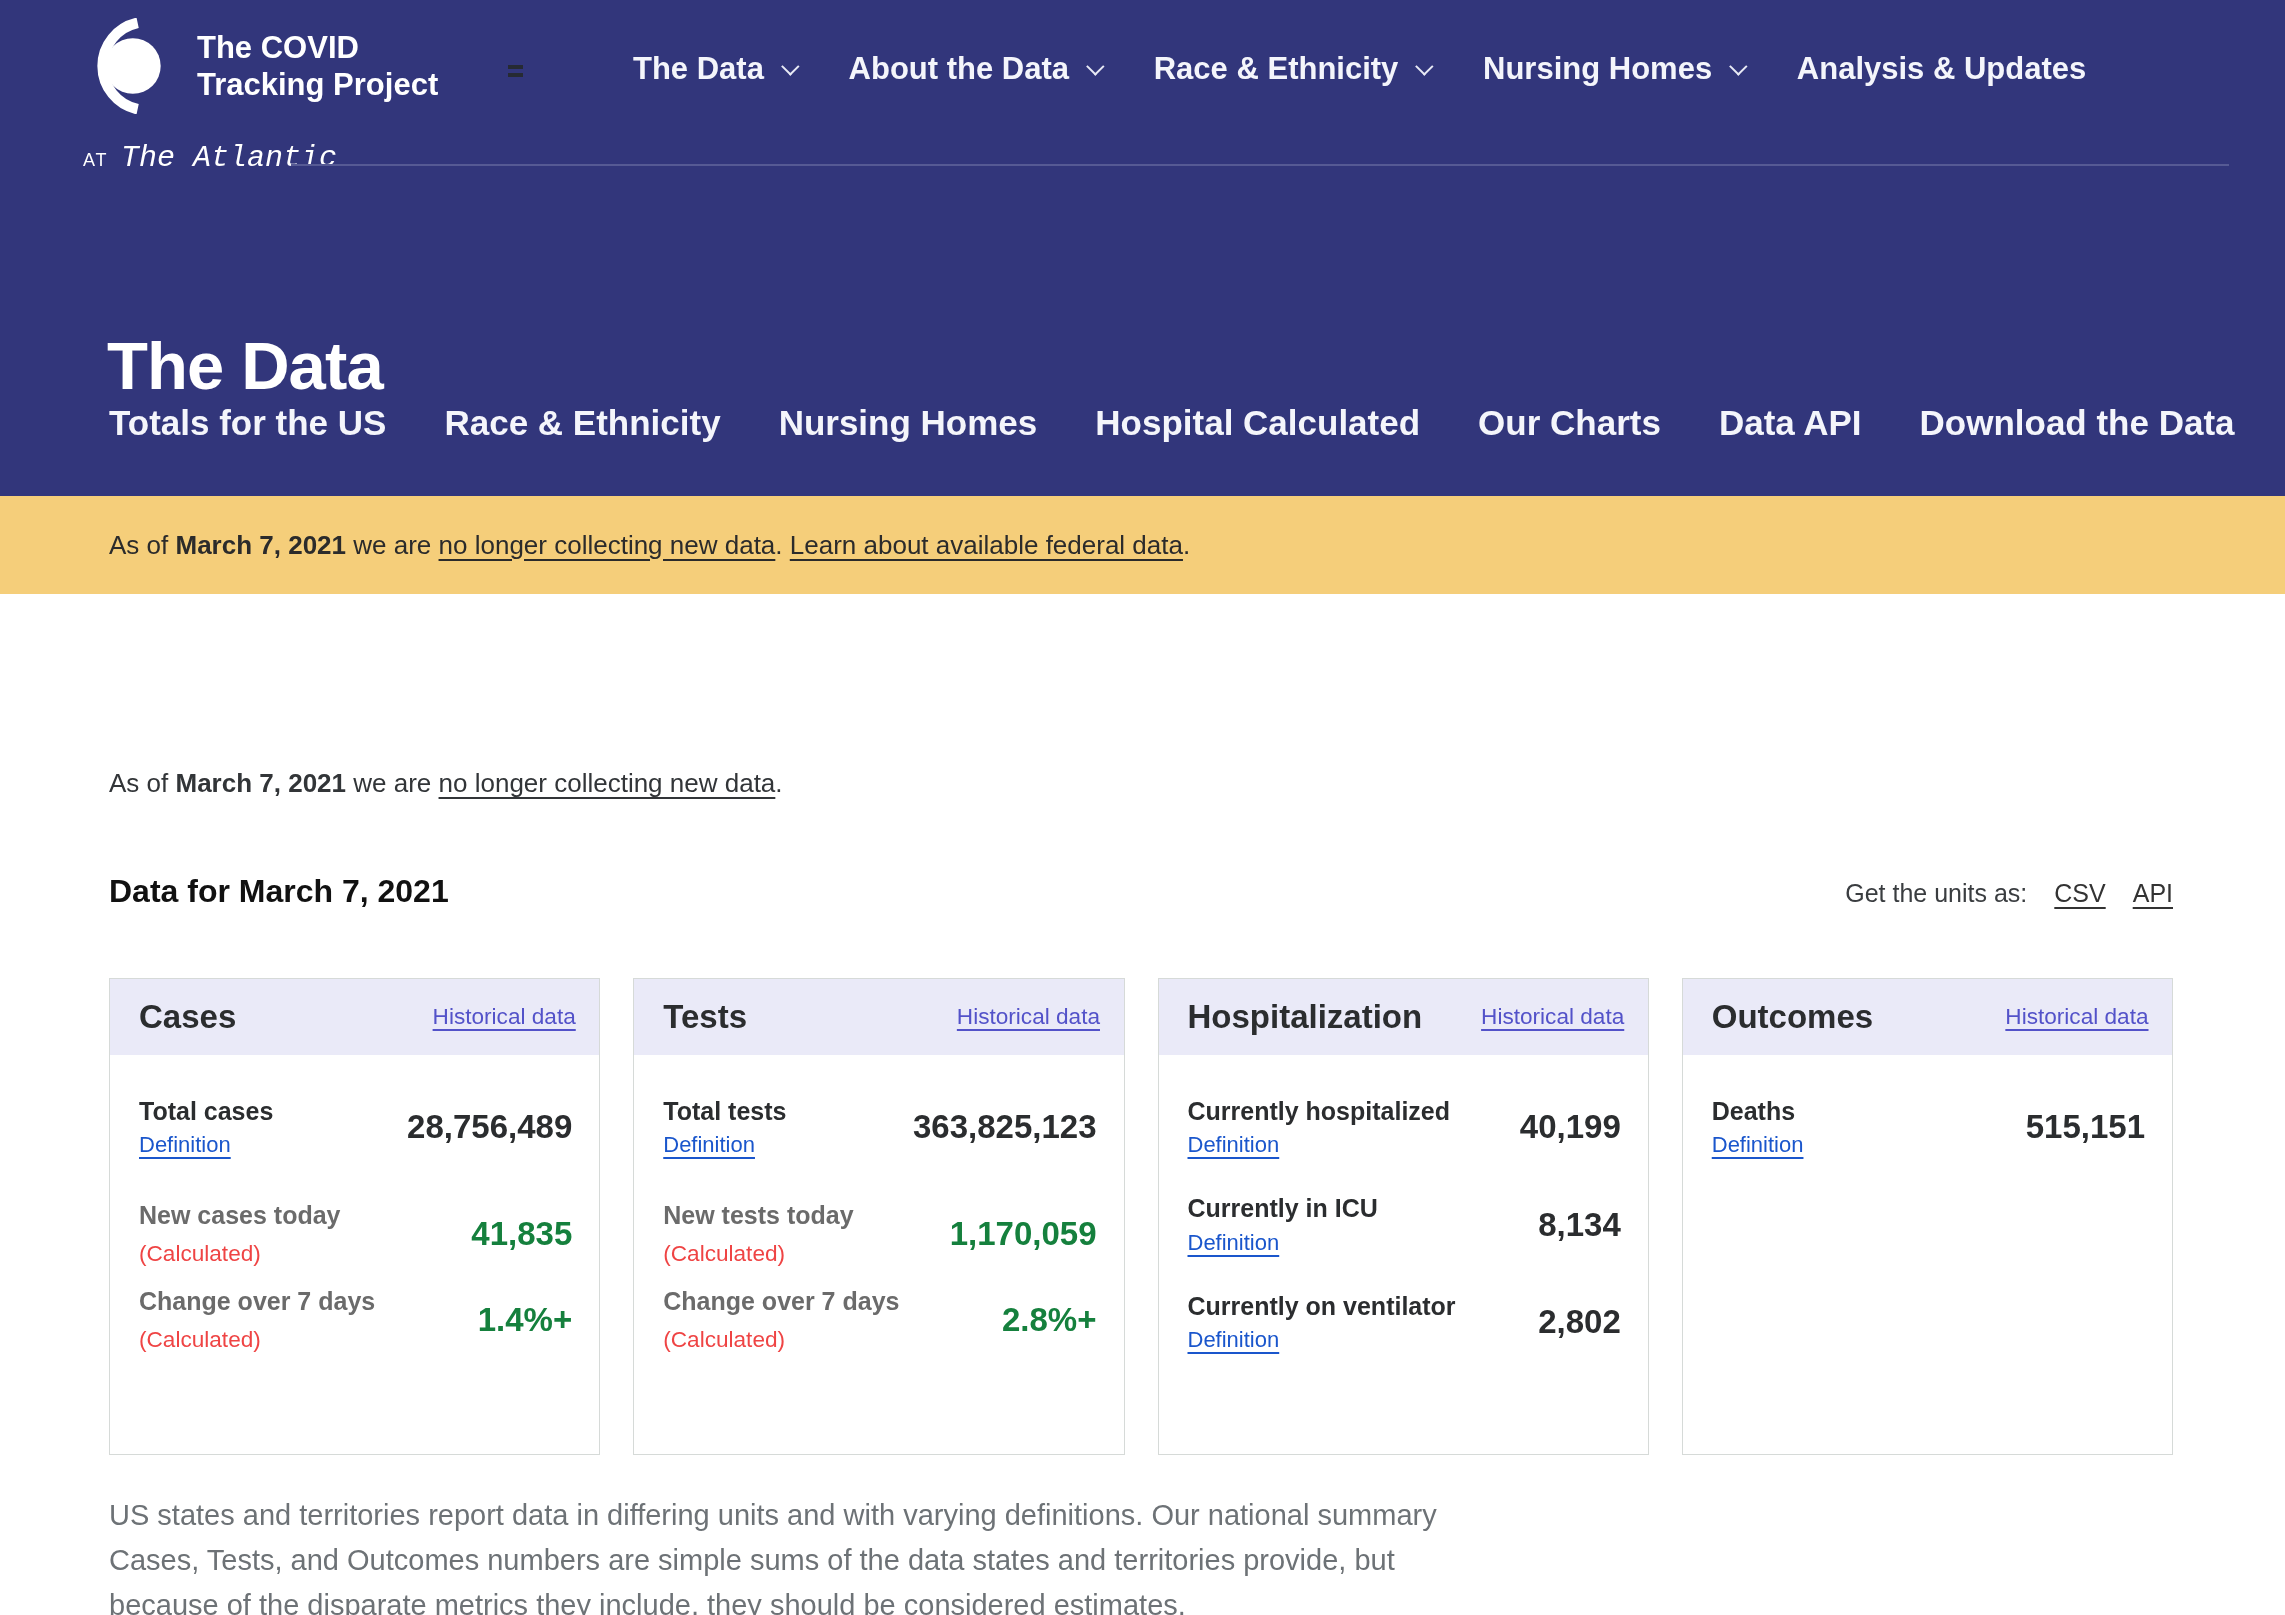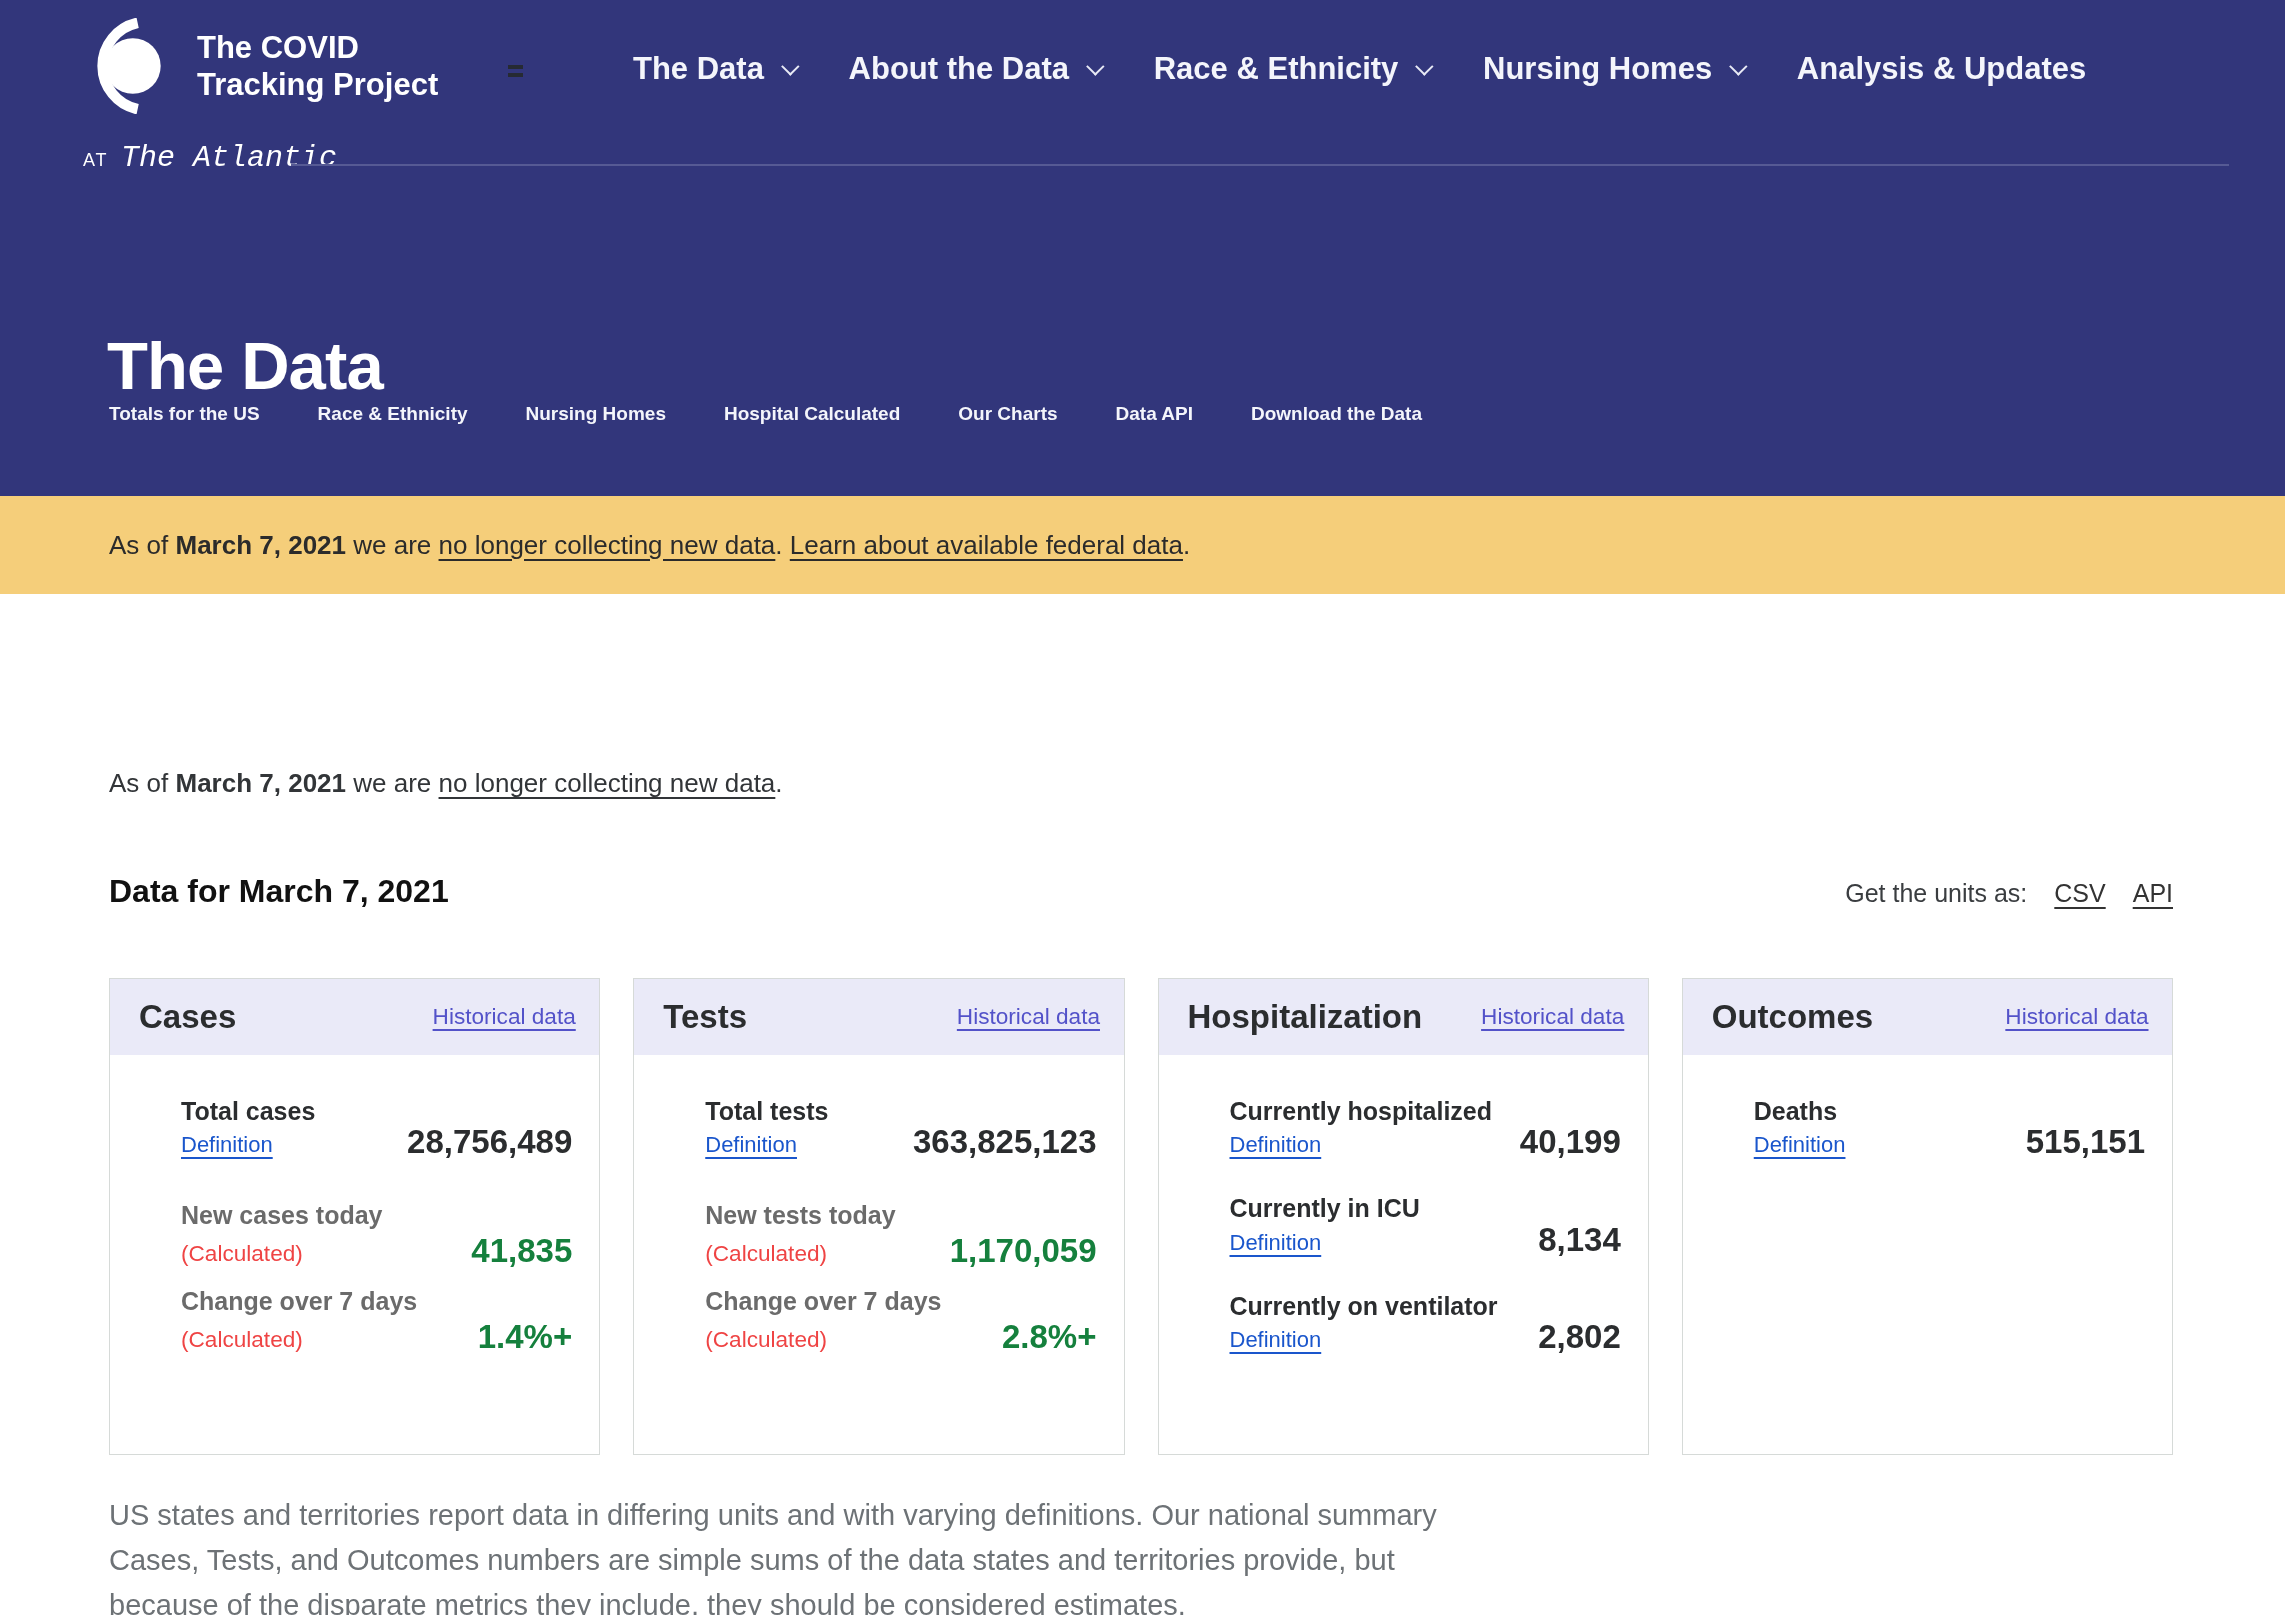--- a/index.html
+++ b/index.html
@@ -57,21 +57,21 @@
   }
   .page-title {
     position:absolute; left:107px; top:282px;
     font-size:67px; font-weight:bold; color:#fff; letter-spacing:-0.9px;
   }
   .sub-nav {
     position:absolute; left:109px; top:403px;
     display:flex; gap:58px;
   }
   .subnav-item {
-    font-size:19px; font-weight:bold; color:#f4f5fb;
+    font-size:35px; font-weight:bold; color:#f4f5fb;
     cursor:pointer; white-space:nowrap;
   }
   
   .banner {
     height:98px; background:#F5CE7A;
     display:flex; align-items:center;
     padding-left:109px;
     font-size:26px; color:#2b2b2b;
   }
   .banner b { font-weight:bold; }
@@ -108,21 +108,21 @@
     height:76px; background:#EAEAF8; flex:0 0 76px;
     display:flex; align-items:center; justify-content:space-between;
     padding:0 23.5px 0 29px;
   }
   .card-title { font-size:33px; font-weight:bold; color:#2b2d2f; }
   .hist-link {
     font-size:22.6px; color:#5352C9; text-decoration:underline;
     text-underline-offset:4.5px; cursor:pointer; white-space:nowrap;
   }
   .card-body { padding:42px 27px 0 29px; }
-  .crow { display:flex; justify-content:space-between; align-items:flex-end;margin-left:42px; }
+  .crow { display:flex; justify-content:space-between; align-items:center; }
   .crow .labels { display:flex; flex-direction:column; }
   .stat-label { font-size:25px; font-weight:bold; }
   .dark .stat-label { color:#2b2d2f; }
   .gray .stat-label { color:#6b6b6b; }
   .def-link {
     margin-top:6.3px; font-size:22px; color:#1A56CC;
     text-decoration:underline; text-underline-offset:4.5px;
     cursor:pointer; width:max-content;
   }
   .calc-note { margin-top:11px; font-size:22.6px; color:#ef4444; }

